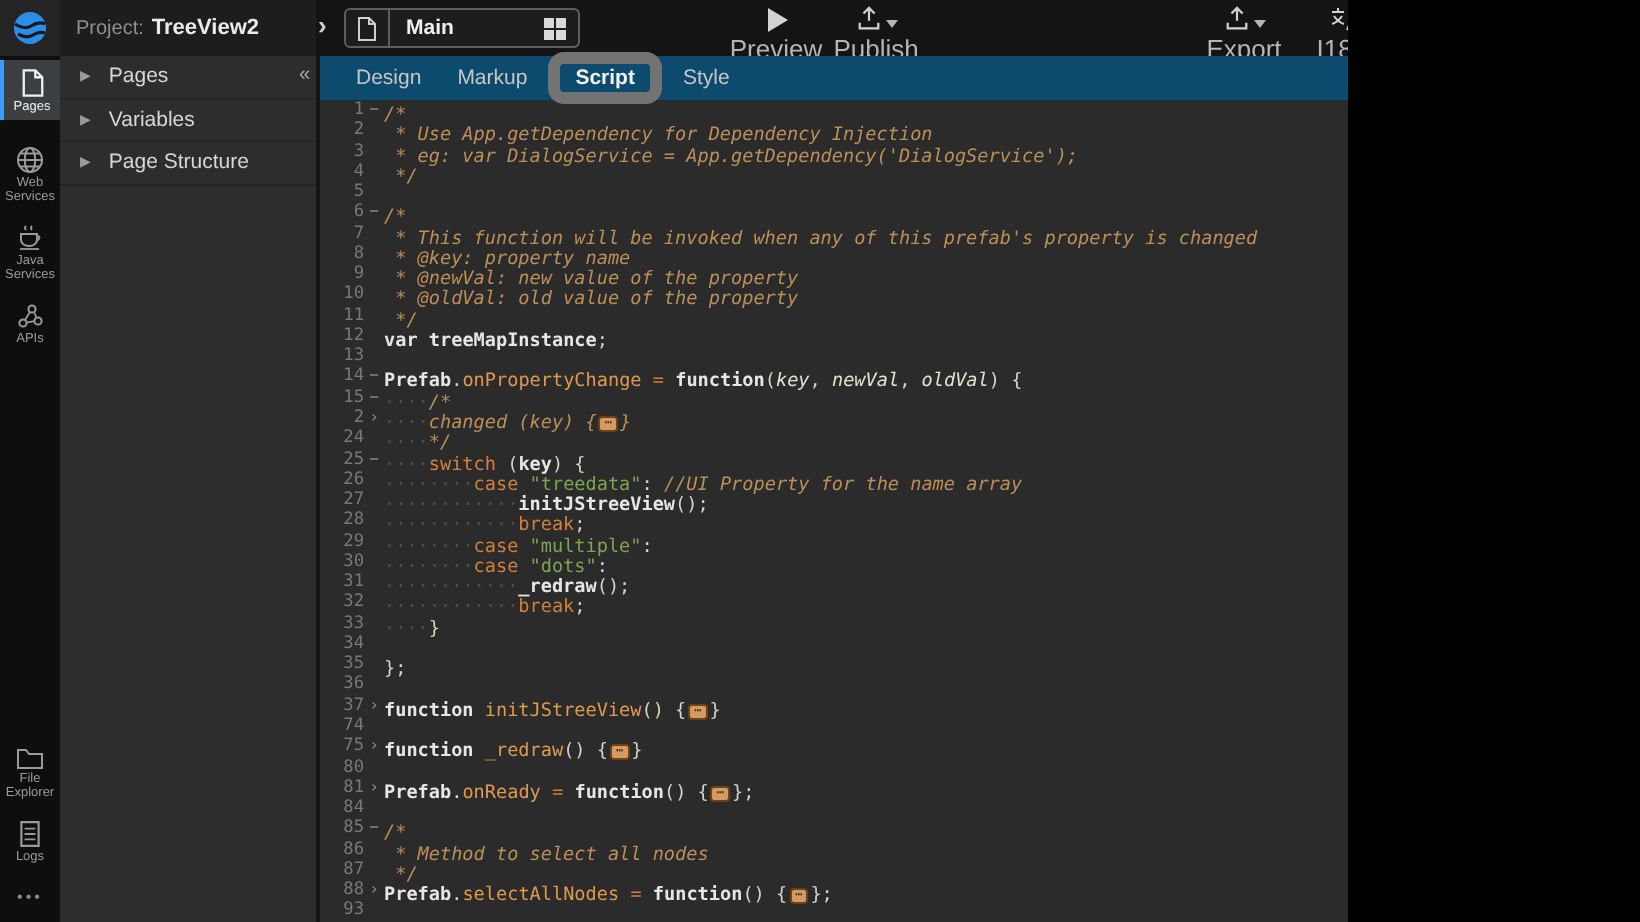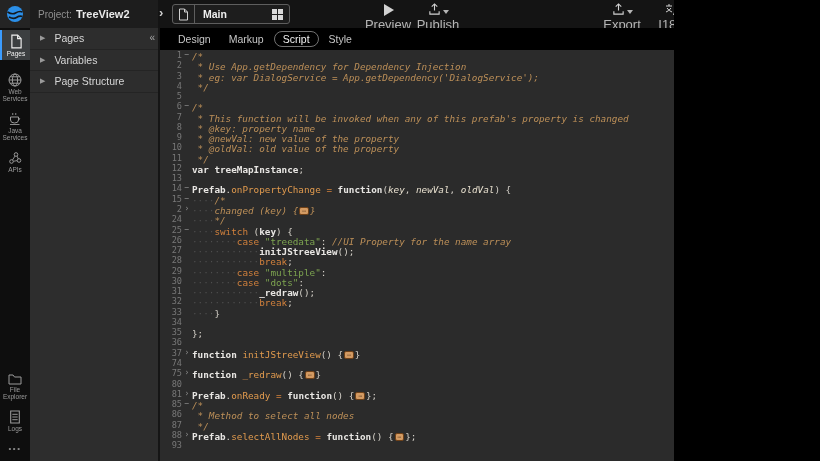--- a/index.html
+++ b/index.html
@@ -40,23 +40,23 @@
 
   
   .panel { width:128px; background:#2d2d2d; position:relative; }
   .acc-row { height:21.5px; display:flex; align-items:center; gap:9px; padding-left:10px; border-bottom:1px solid #242424; }
   .acc-row .tri { color:#9a9a9a; font-size:7px; }
   .acc-row .acc-lbl { color:#d6d6d6; font-size:10.5px; }
   .panel-collapse { position:absolute; top:4px; right:3px; color:#a8a8a8; font-size:10px; }
 
   
   .editorcol { width:662px; display:flex; flex-direction:column; background:#2b2b2b; border-left:2px solid #151515; }
-  .tabbar { height:22px; background:#000000; display:flex; align-items:center; padding-left:18px; gap:18px; position:relative; flex:none; }
+  .tabbar { height:22px; background:#0c4a6e; display:flex; align-items:center; padding-left:18px; gap:18px; position:relative; flex:none; }
   .tab { color:#c6c6c6; font-size:10.5px; }
-  .tab.active { color:#f2f2f2; border:1px solid #737373; border-radius:8px; padding:1px 8px; margin:0 -8px; }
+  .tab.active { color:#f2f2f2; border:6px solid #737373; border-radius:8px; padding:1px 8px; margin:0 -8px;font-weight:bold; }
   .tab-icons { position:absolute; right:14px; top:0; height:22px; display:flex; align-items:center; gap:9px; }
   .gear-glyph { color:#b9b9b9; font-size:13px; line-height:13px; font-family:"DejaVu Sans", sans-serif; }
 
   
   .editor { position:relative; height:411px; overflow:hidden; font-family:"DejaVu Sans Mono", monospace; }
   .cl { height:10.275px; line-height:10.275px; white-space:pre; }
   .ln { display:inline-block; width:22px; text-align:right; color:#787878; font-size:8.6px; vertical-align:top; }
   .fm { display:inline-block; width:10px; text-align:center; color:#8f8f8f; font-size:8px; vertical-align:top; }
   .ct { font-size:9.3px; }
   .tk-c  { color:#bc8f58; font-style:italic; }
@@ -293,20 +293,21 @@
             <div class="cl"><span class="ln">32</span><span class="fm"></span><span class="ct"><span class="tk-ws">············</span><span class="tk-k">break</span><span class="tk-p">;</span></span></div>
             <div class="cl"><span class="ln">33</span><span class="fm"></span><span class="ct"><span class="tk-ws">····</span><span class="tk-p">}</span></span></div>
             <div class="cl"><span class="ln">34</span><span class="fm"></span><span class="ct"></span></div>
             <div class="cl"><span class="ln">35</span><span class="fm"></span><span class="ct"><span class="tk-p">};</span></span></div>
             <div class="cl"><span class="ln">36</span><span class="fm"></span><span class="ct"></span></div>
             <div class="cl"><span class="ln">37</span><span class="fm">›</span><span class="ct"><span class="tk-kw">function</span><span class="tk-p"> </span><span class="tk-fn">initJStreeView</span><span class="tk-p">() {</span><span class="badge">⋯</span><span class="tk-p">}</span></span></div>
             <div class="cl"><span class="ln">74</span><span class="fm"></span><span class="ct"></span></div>
             <div class="cl"><span class="ln">75</span><span class="fm">›</span><span class="ct"><span class="tk-kw">function</span><span class="tk-p"> </span><span class="tk-fn">_redraw</span><span class="tk-p">() {</span><span class="badge">⋯</span><span class="tk-p">}</span></span></div>
             <div class="cl"><span class="ln">80</span><span class="fm"></span><span class="ct"></span></div>
             <div class="cl"><span class="ln">81</span><span class="fm">›</span><span class="ct"><span class="tk-pb">Prefab</span><span class="tk-p">.</span><span class="tk-fn">onReady</span><span class="tk-p"> </span><span class="tk-k">=</span><span class="tk-p"> </span><span class="tk-kw">function</span><span class="tk-p">() {</span><span class="badge">⋯</span><span class="tk-p">};</span></span></div>
+            <div class="cl"><span class="ln">84</span><span class="fm"></span><span class="ct"></span></div>
             <div class="cl"><span class="ln">85</span><span class="fm">−</span><span class="ct"><span class="tk-c">/*</span></span></div>
             <div class="cl"><span class="ln">86</span><span class="fm"></span><span class="ct"><span class="tk-c"> * Method to select all nodes</span></span></div>
             <div class="cl"><span class="ln">87</span><span class="fm"></span><span class="ct"><span class="tk-c"> */</span></span></div>
             <div class="cl"><span class="ln">88</span><span class="fm">›</span><span class="ct"><span class="tk-pb">Prefab</span><span class="tk-p">.</span><span class="tk-fn">selectAllNodes</span><span class="tk-p"> </span><span class="tk-k">=</span><span class="tk-p"> </span><span class="tk-kw">function</span><span class="tk-p">() {</span><span class="badge">⋯</span><span class="tk-p">};</span></span></div>
             <div class="cl"><span class="ln">93</span><span class="fm"></span><span class="ct"></span></div>
           </div>
         <div class="vsb">
           <span class="arr" style="top:1px;">▲</span>
           <span class="thumb"></span>
           <span class="arr" style="bottom:1px;">▼</span>

